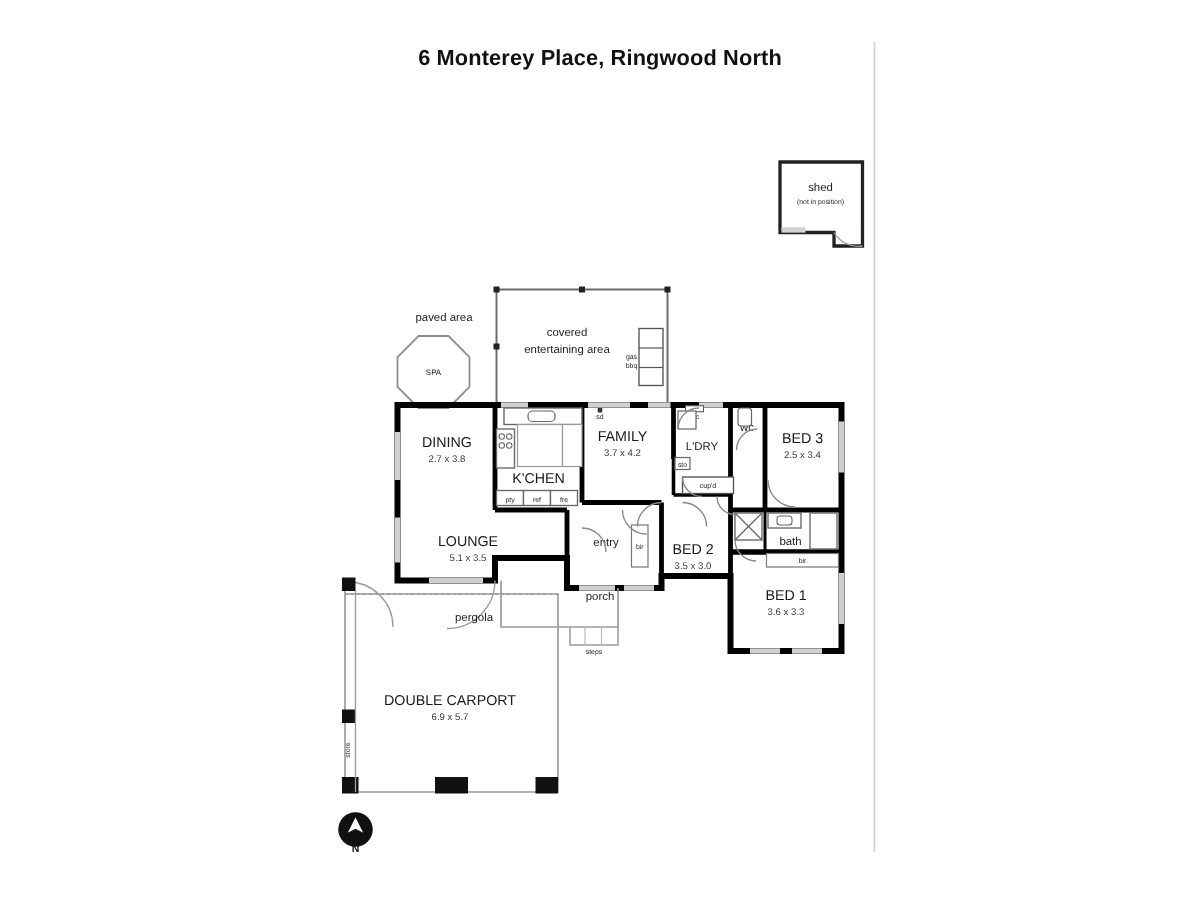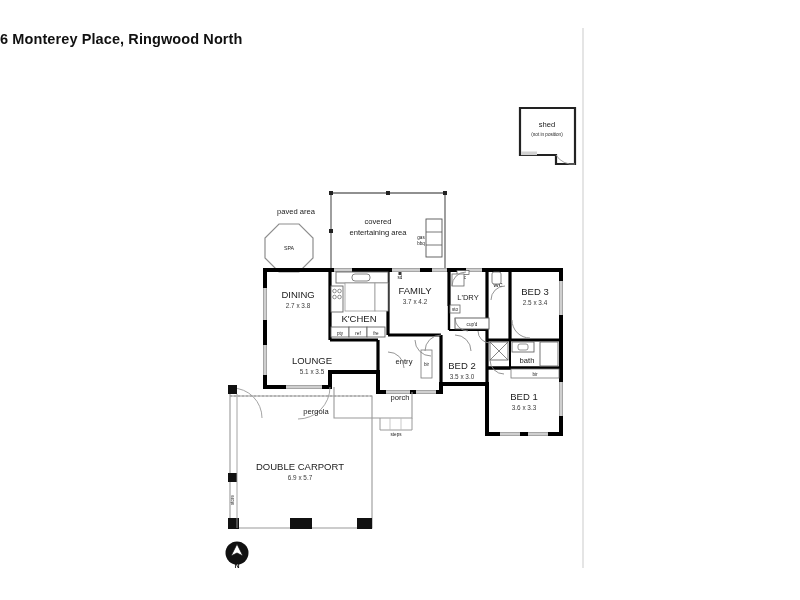--- a/index.html
+++ b/index.html
@@ -19,20 +19,21 @@
     position: relative;
     width: 800px;
     height: 600px;
     background: #ffffff;
   }
   #plan-title {
     position: absolute;
     top: 31px;
     left: 0;
     width: 800px;
+    text-align: center;
     font-size: 14.5px;
     font-weight: bold;
     letter-spacing: 0.1px;
     color: #111111;
   }
   #floorplan-svg {
     position: absolute;
     top: 0;
     left: 0;
   }

